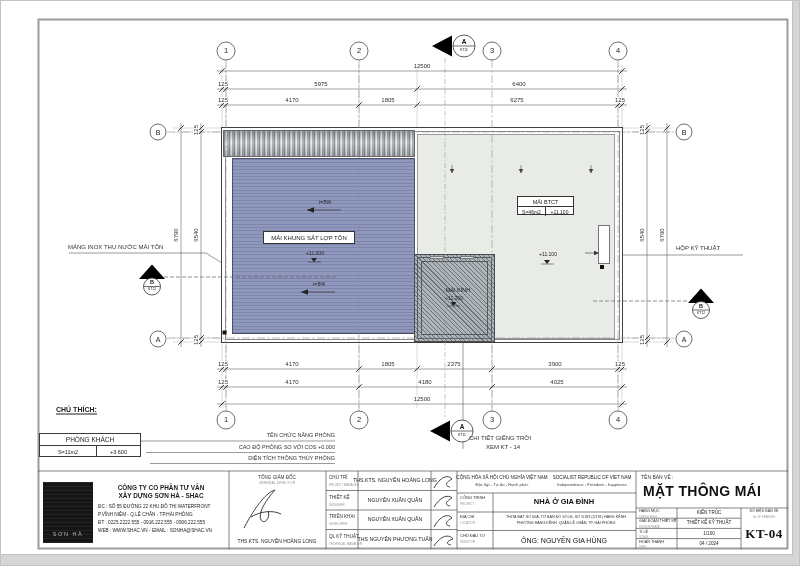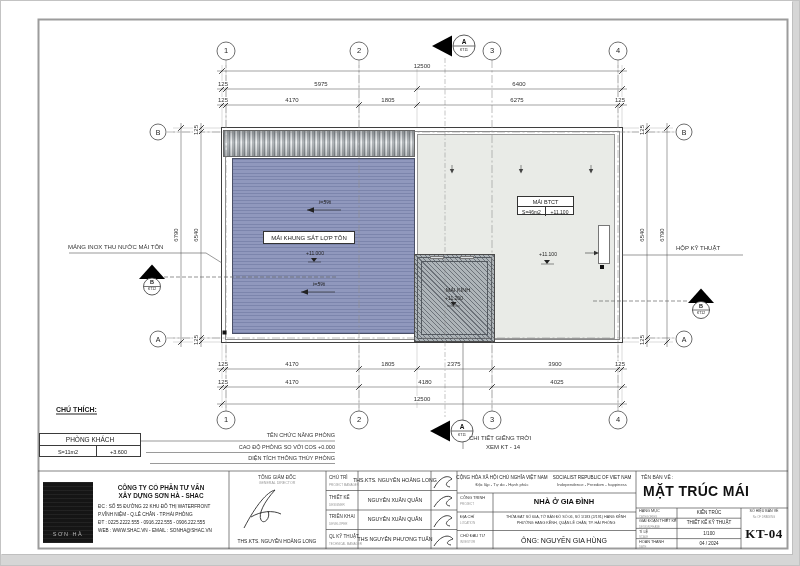--- a/index.html
+++ b/index.html
@@ -312,21 +312,21 @@
   <span class="t l tb-lab" style="left:459px;top:516px;font-size:4px;">ĐỊA CHỈ</span>
   <span class="t l tb-sub" style="left:459px;top:522px;">LOCATION</span>
   <span class="t c" style="left:565px;top:516.5px;font-size:3.7px;color:#333;">THỬA ĐẤT SỐ 60A, TỜ BẢN ĐỒ SỐ 06, SỐ 1/183 (2/191) HÀNG KÊNH</span>
   <span class="t c" style="left:565px;top:523px;font-size:3.7px;color:#333;">PHƯỜNG HÀNG KÊNH, QUẬN LÊ CHÂN, TP. HẢI PHÒNG</span>
 
   <span class="t l tb-lab" style="left:459px;top:535px;font-size:4px;">CHỦ ĐẦU TƯ</span>
   <span class="t l tb-sub" style="left:459px;top:541px;">INVESTOR</span>
   <span class="t c" style="left:563px;top:539px;font-size:7px;color:#111;">ÔNG: NGUYỄN GIA HÙNG</span>
 
   <span class="t l" style="left:640px;top:476px;font-size:5px;color:#333;">TÊN BẢN VẼ :</span>
-  <span class="t l" id="dwgtitle" style="left:642px;top:490px;">MẶT TRÚC MÁI</span>
+  <span class="t l" id="dwgtitle" style="left:642px;top:490px;">MẶT THÔNG MÁI</span>
 
   <span class="t l dtl" style="left:638px;top:511px;">HẠNG MỤC</span>
   <span class="t l dts" style="left:638px;top:515.5px;">CATEGORIES</span>
   <span class="t c dtv" style="left:708px;top:512px;">KIẾN TRÚC</span>
   <span class="t l dtl" style="left:638px;top:521px;">GIAI ĐOẠN THIẾT KẾ</span>
   <span class="t l dts" style="left:638px;top:525.5px;">DESIGN PHASE</span>
   <span class="t c dtv" style="left:708px;top:522px;">THIẾT KẾ KỸ THUẬT</span>
   <span class="t l dtl" style="left:638px;top:531.5px;">TỈ LỆ</span>
   <span class="t l dts" style="left:638px;top:536px;">SCALE</span>
   <span class="t c dtv" style="left:708px;top:532.5px;">1/100</span>

